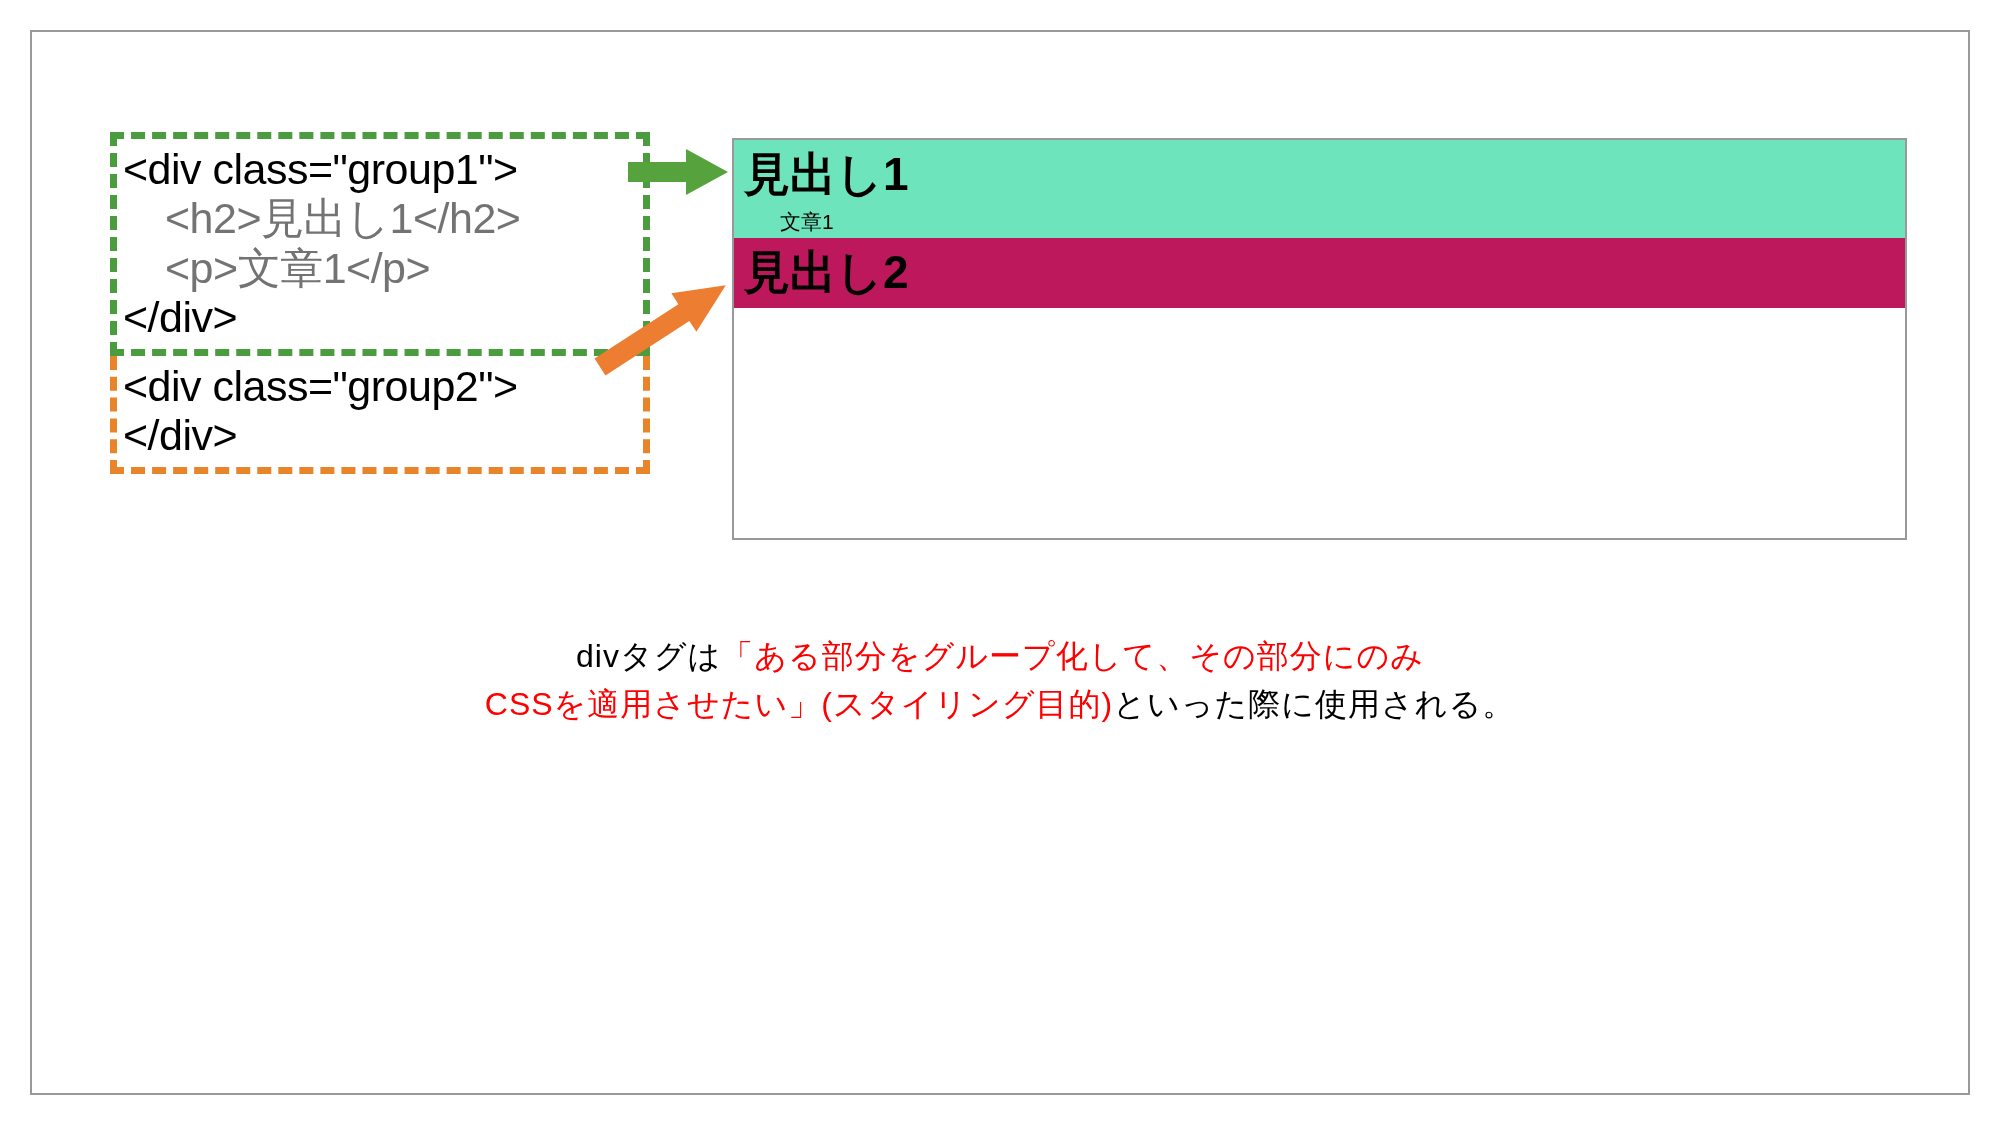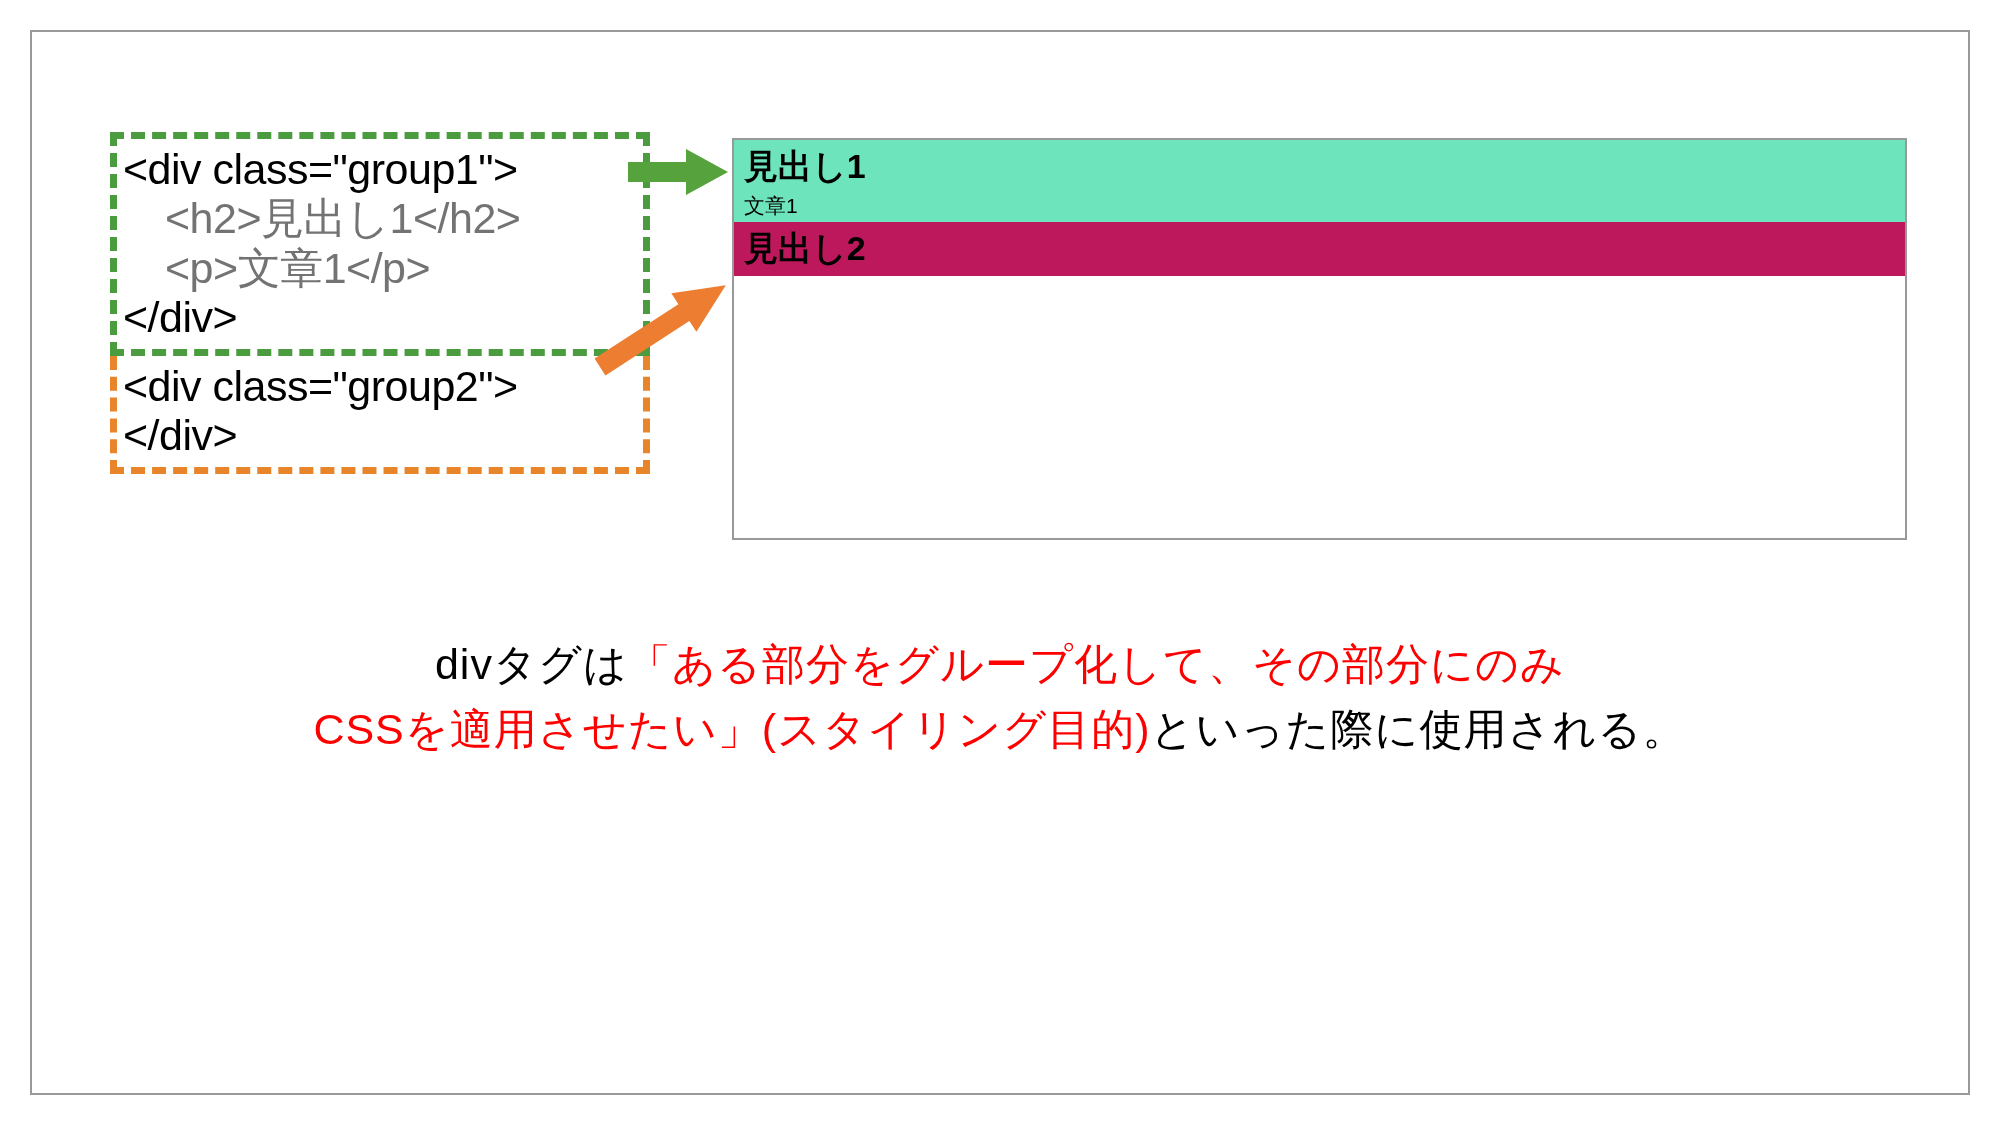--- a/index.html
+++ b/index.html
@@ -63,46 +63,47 @@
     }
     .group1-render {
       background: #6de4bb;
       padding: 4px 10px 2px 10px;
     }
     .group2-render {
       background: #be185d;
       padding: 4px 10px 2px 10px;
     }
     .heading {
-      font-size: 34px;
+      font-size: 46px;
       font-weight: bold;
       color: #000;
       margin-bottom: 2px;
     }
     .paragraph {
       font-size: 21px;
       color: #000;
+      margin-left: 36px;
     }
     .arrow-green {
       position: absolute;
       left: 596px;
       top: 117px;
     }
     .arrow-orange {
       position: absolute;
       left: 558px;
       top: 240px;
     }
     .caption {
       position: absolute;
       left: 0;
       right: 0;
       top: 600px;
       text-align: center;
-      font-size: 43px;
+      font-size: 32px;
       line-height: 1.5;
       letter-spacing: 1px;
     }
     .caption-black {
       color: #000;
     }
     .caption-red {
       color: #ff0000;
     }
   </style>

